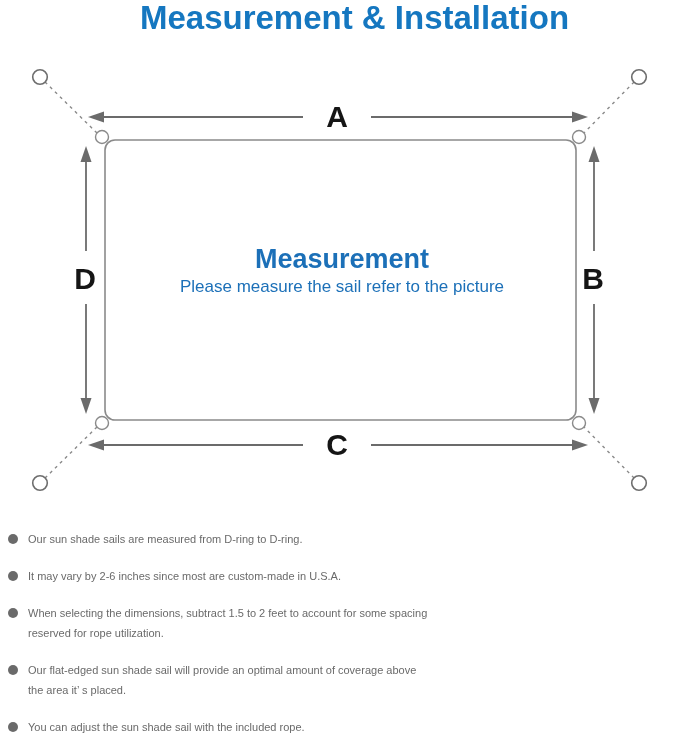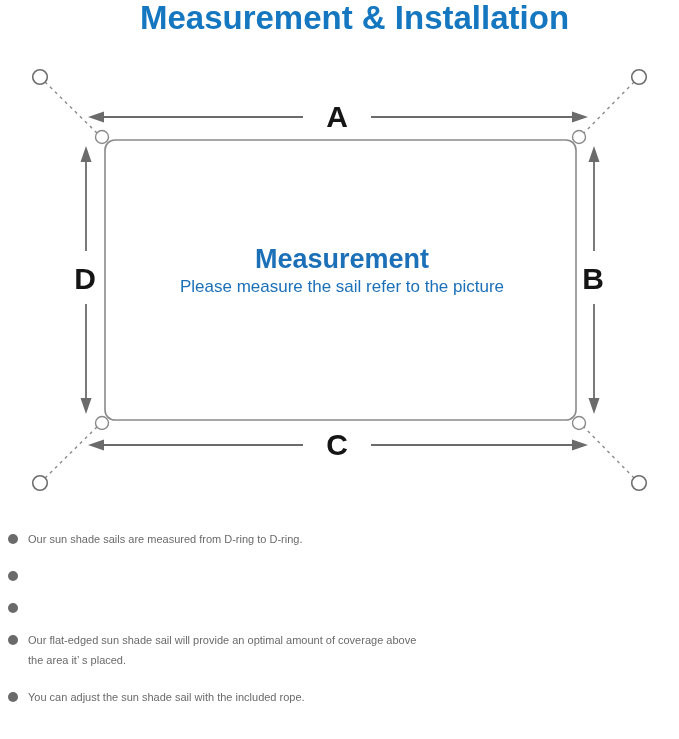--- a/index.html
+++ b/index.html
@@ -110,23 +110,26 @@
     <text class="sail-subheading" x="342" y="292">Please measure the sail refer to the picture</text>
   </svg>
 
   <ul class="notes">
     <li>
       <span class="dot"></span>
       <span class="note-text">Our sun shade sails are measured from D-ring to D-ring.</span>
     </li>
     <li>
       <span class="dot"></span>
+      <span class="note-text">It may vary by 2-6 inches since most are custom-made in U.S.A.</span>
     </li>
     <li>
       <span class="dot"></span>
+      <span class="note-text">When selecting the dimensions, subtract 1.5 to 2 feet to account for some spacing
+reserved for rope utilization.</span>
     </li>
     <li>
       <span class="dot"></span>
       <span class="note-text">Our flat-edged sun shade sail will provide an optimal amount of coverage above
 the area it’ s placed.</span>
     </li>
     <li>
       <span class="dot"></span>
       <span class="note-text">You can adjust the sun shade sail with the included rope.</span>
     </li>

